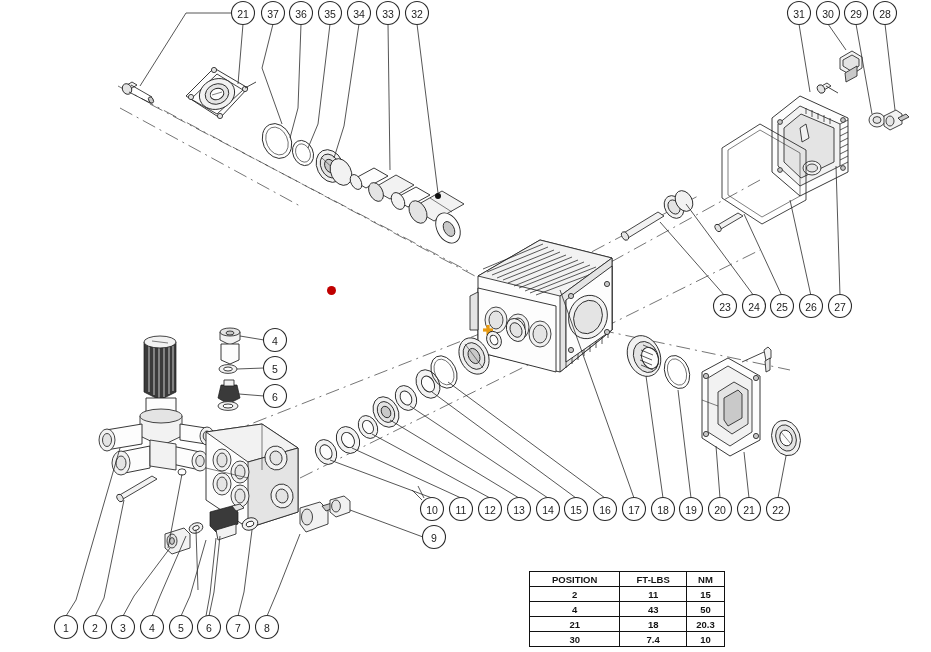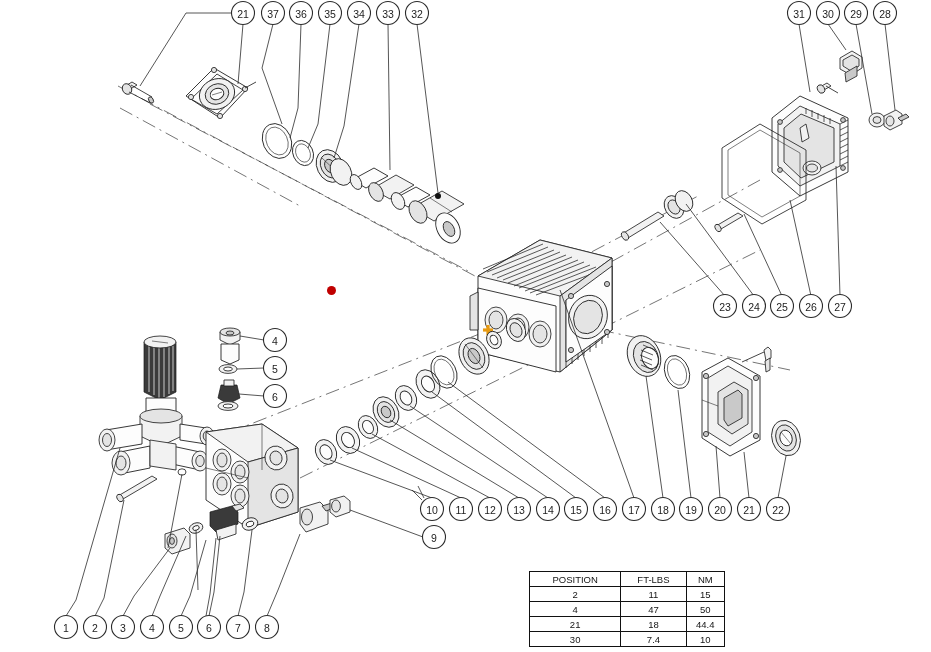--- a/index.html
+++ b/index.html
@@ -24,21 +24,21 @@
   .blackdot { fill:#111; }
   .fin { stroke:#232323; stroke-width:0.75; fill:none; }
 
   
   #torque { position:absolute; left:529px; top:571px; width:196px; }
   #torque table { border-collapse:collapse; width:196px;
                   font-size:9.5px; color:#141414; }
   #torque caption { border:1px solid #111; border-bottom:none;
                     font-size:9.5px; padding:2px 0 2px; letter-spacing:0.2px; }
   #torque th, #torque td { border:1px solid #111; text-align:center;
-                           padding:1.5px 0; font-weight:normal; }
+                           padding:1.5px 0; font-weight:bold; }
   #torque th { font-size:9.5px; }
   .cursor-dot { position:absolute; width:9px; height:9px; border-radius:50%;
                 background:#c00000; }
   .xmark { stroke:#e89a10; stroke-width:3.2; }
 </style>
 </head>
 <body>
 
 <div id="stage">
 
@@ -674,27 +674,27 @@
         </tr>
       </thead>
       <tbody>
         <tr>
           <td>2</td>
           <td>11</td>
           <td>15</td>
         </tr>
         <tr>
           <td>4</td>
-          <td>47</td>
+          <td>43</td>
           <td>50</td>
         </tr>
         <tr>
           <td>21</td>
           <td>18</td>
-          <td>44.4</td>
+          <td>20.3</td>
         </tr>
         <tr>
           <td>30</td>
           <td>7.4</td>
           <td>10</td>
         </tr>
       </tbody>
     </table>
   </div>
 

